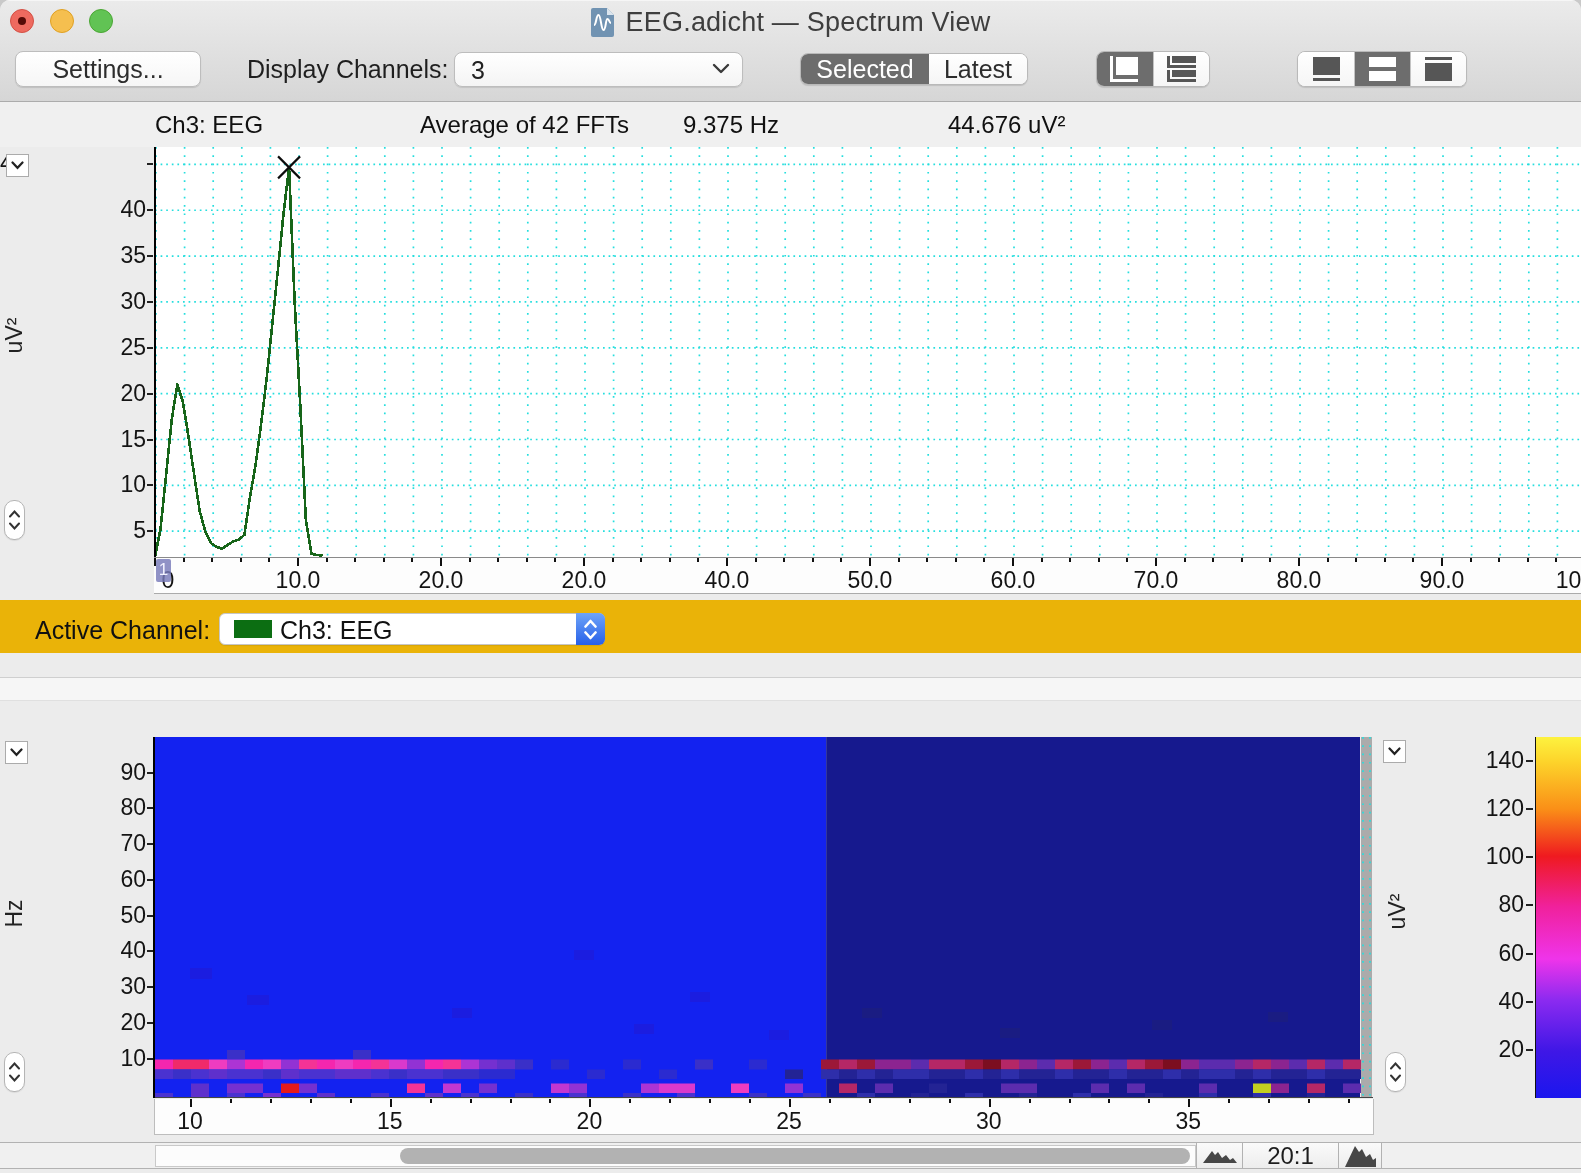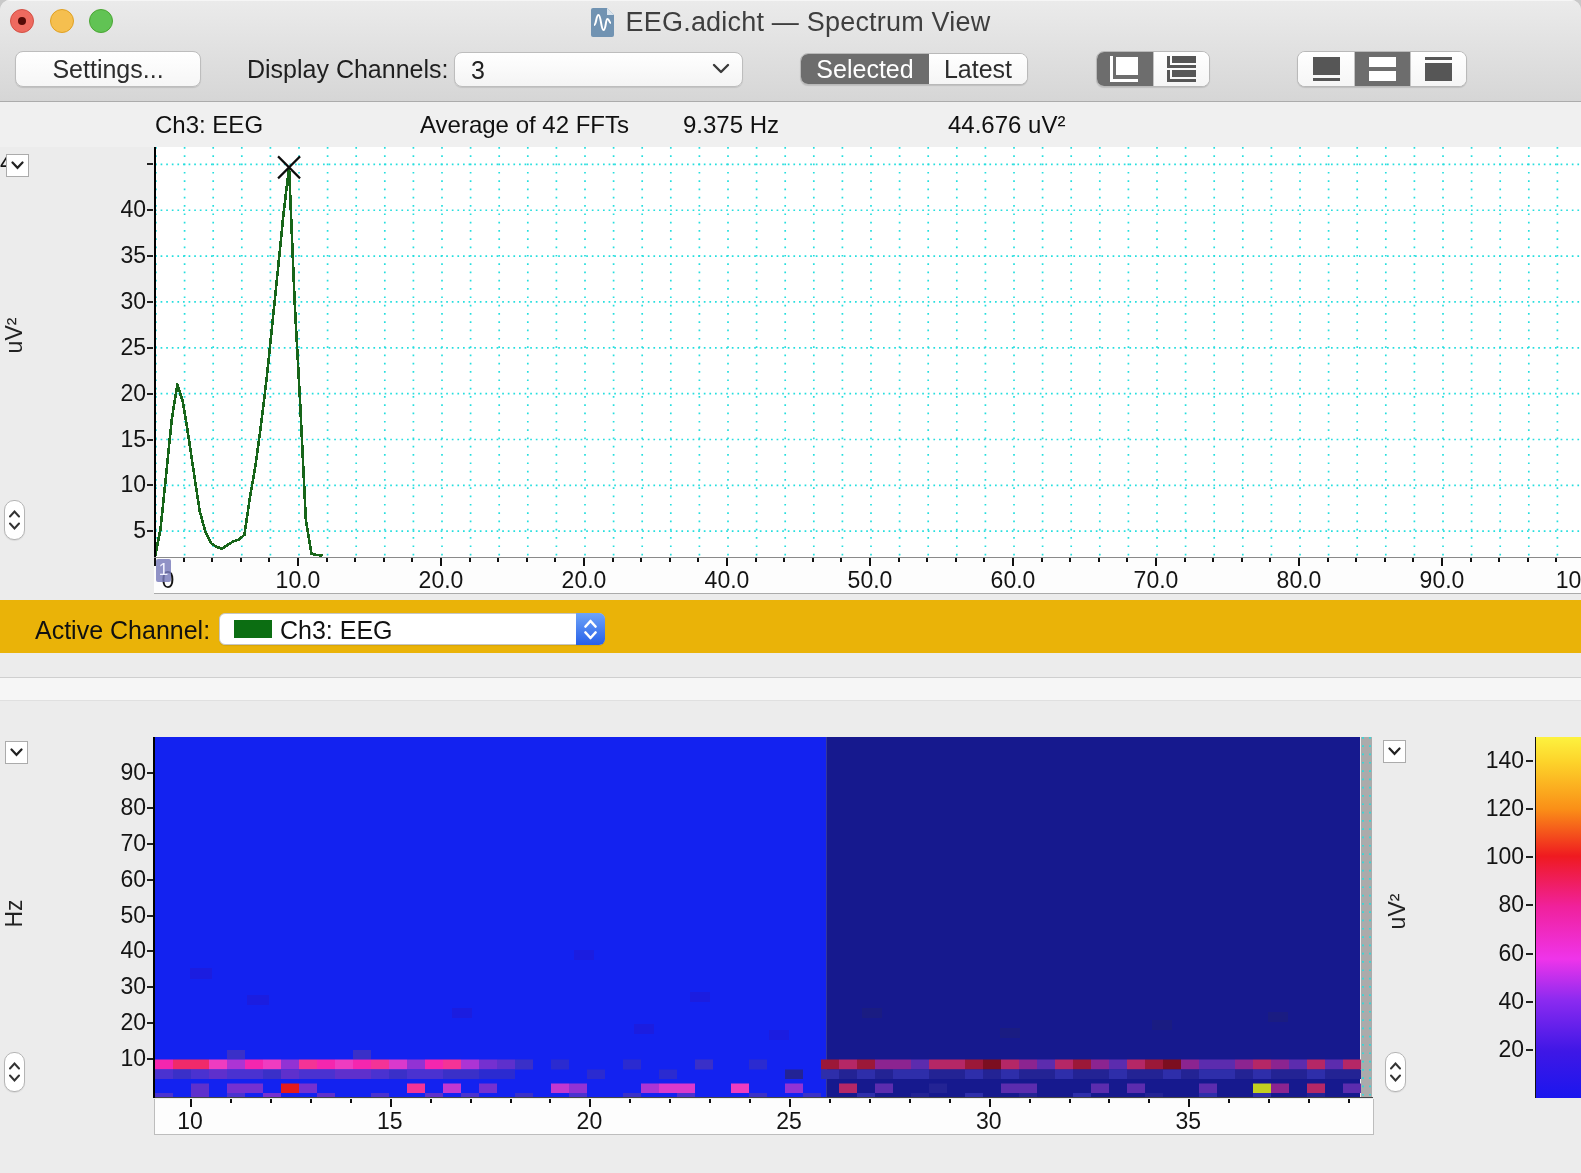--- a/index.html
+++ b/index.html
@@ -647,14 +647,30 @@
       <div class="cb-lab" style="left:1446px; top:891.4666666666667px; width:78px; text-align:right;">80</div>
       <div class="cb-tick" style="left:1526px; top:904.4666666666667px;"></div>
       <div class="cb-lab" style="left:1446px; top:843.3333333333334px; width:78px; text-align:right;">100</div>
       <div class="cb-tick" style="left:1526px; top:856.3333333333334px;"></div>
       <div class="cb-lab" style="left:1446px; top:795.2px; width:78px; text-align:right;">120</div>
       <div class="cb-tick" style="left:1526px; top:808.2px;"></div>
       <div class="cb-lab" style="left:1446px; top:747.0666666666666px; width:78px; text-align:right;">140</div>
       <div class="cb-tick" style="left:1526px; top:760.0666666666666px;"></div>
     </div>
 
+  <div class="scrollrow sr-bot">
+    <div class="track" style="left:155px; top:2px; width:1041px; height:22px;">
+      <div class="thumb" style="left:244px; top:2px; width:790px; height:16px;"></div>
+    </div>
+    <div class="zoomcell" style="left:1196px; width:46px;">
+      <svg width="34" height="14" viewBox="0 0 34 14">
+        <path d="M0,14 L9,2 L12,6 L15,3 L19,9 L23,6 L27,11 L30,9 L34,14 Z" fill="#474747"></path>
+      </svg>
+    </div>
+    <div class="zoomcell" style="left:1242px; width:96px;">20:1</div>
+    <div class="zoomcell" style="left:1338px; width:44px; border-right:1px solid #b2b2b2;">
+      <svg width="31" height="23" viewBox="0 0 31 23">
+        <path d="M0,23 L10,2 L14,8 L17,5 L21,13 L25,10 L28,16 L31,14 L31,23 Z" fill="#474747"></path>
+      </svg>
+    </div>
+  </div>
 
 </div>
 
 </body></html>

